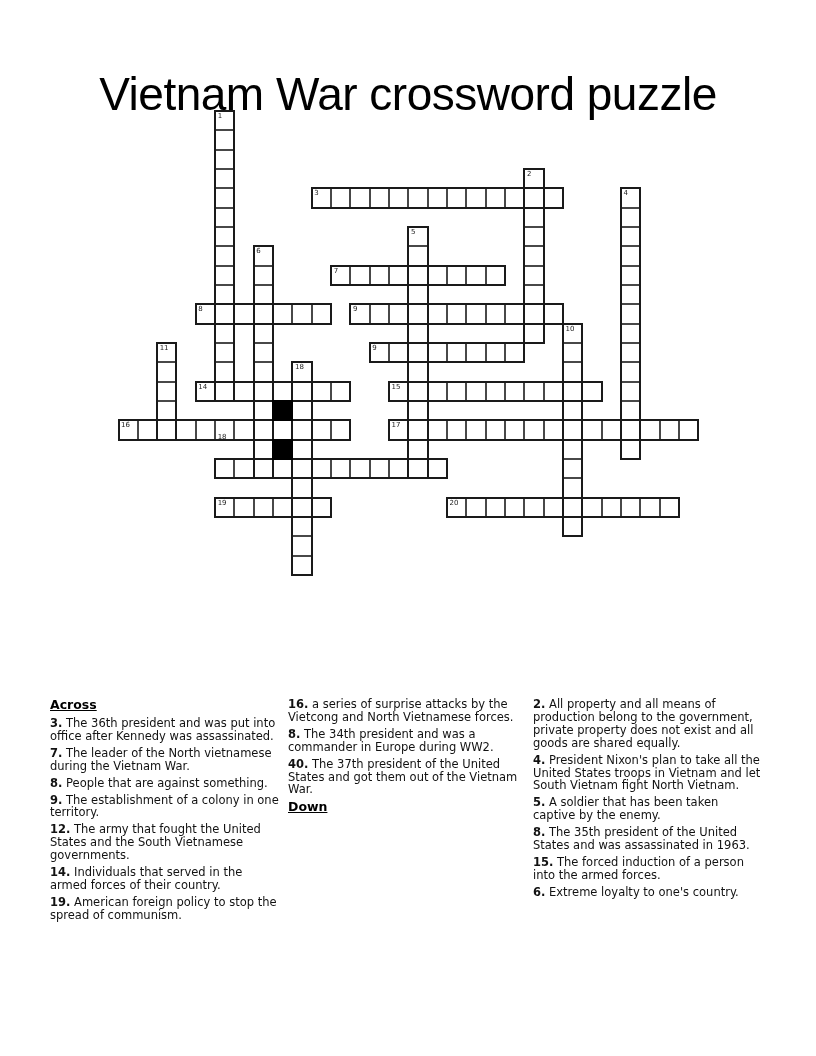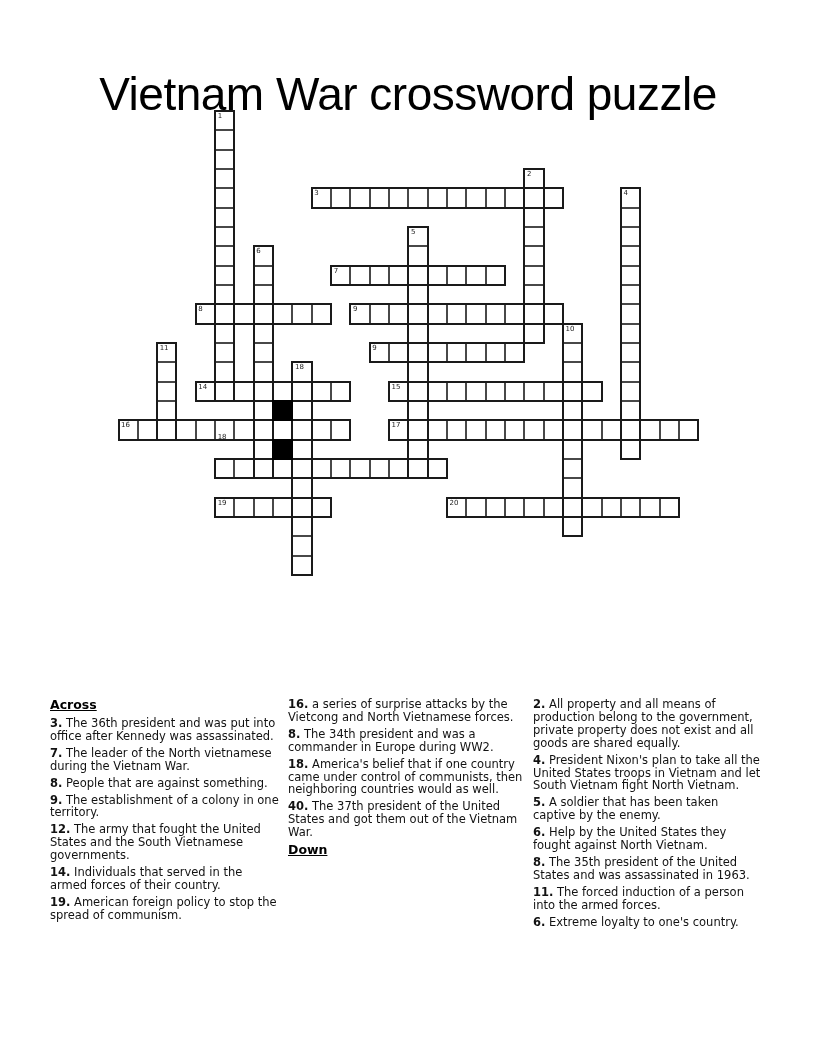--- a/index.html
+++ b/index.html
@@ -282,30 +282,28 @@
         <p class="clue"><b>12.</b> The army that fought the United States and the South Vietnamese governments.</p>
         <p class="clue"><b>14.</b> Individuals that served in the armed forces of their country.</p>
         <p class="clue"><b>19.</b> American foreign policy to stop the spread of communism.</p>
       </div>
   </div>
 
   <div class="clue-col" id="col2">
     <div id="col2-list-a">
         <p class="clue"><b>16.</b> a series of surprise attacks by the Vietcong and North Vietnamese forces.</p>
         <p class="clue"><b>8.</b> The 34th president and was a commander in Europe during WW2.</p>
-        <p class="clue"><b>18.</b> America's belief that if one country came under control of communists, then neighboring countries would as well.</p>
         <p class="clue"><b>40.</b> The 37th president of the United States and got them out of the Vietnam War.</p>
       </div>
     <div class="clue-header">Down</div>
   </div>
 
   <div class="clue-col" id="col3">
     <div id="col3-list">
         <p class="clue"><b>2.</b> All property and all means of production belong to the government, private property does not exist and all goods are shared equally.</p>
         <p class="clue"><b>4.</b> President Nixon's plan to take all the United States troops in Vietnam and let South Vietnam fight North Vietnam.</p>
         <p class="clue"><b>5.</b> A soldier that has been taken captive by the enemy.</p>
-        <p class="clue"><b>6.</b> Help by the United States they fought against North Vietnam.</p>
         <p class="clue"><b>8.</b> The 35th president of the United States and was assassinated in 1963.</p>
-        <p class="clue"><b>11.</b> The forced induction of a person into the armed forces.</p>
+        <p class="clue"><b>15.</b> The forced induction of a person into the armed forces.</p>
         <p class="clue"><b>6.</b> Extreme loyalty to one's country.</p>
       </div>
   </div>
 </div>
 
 </body></html>

